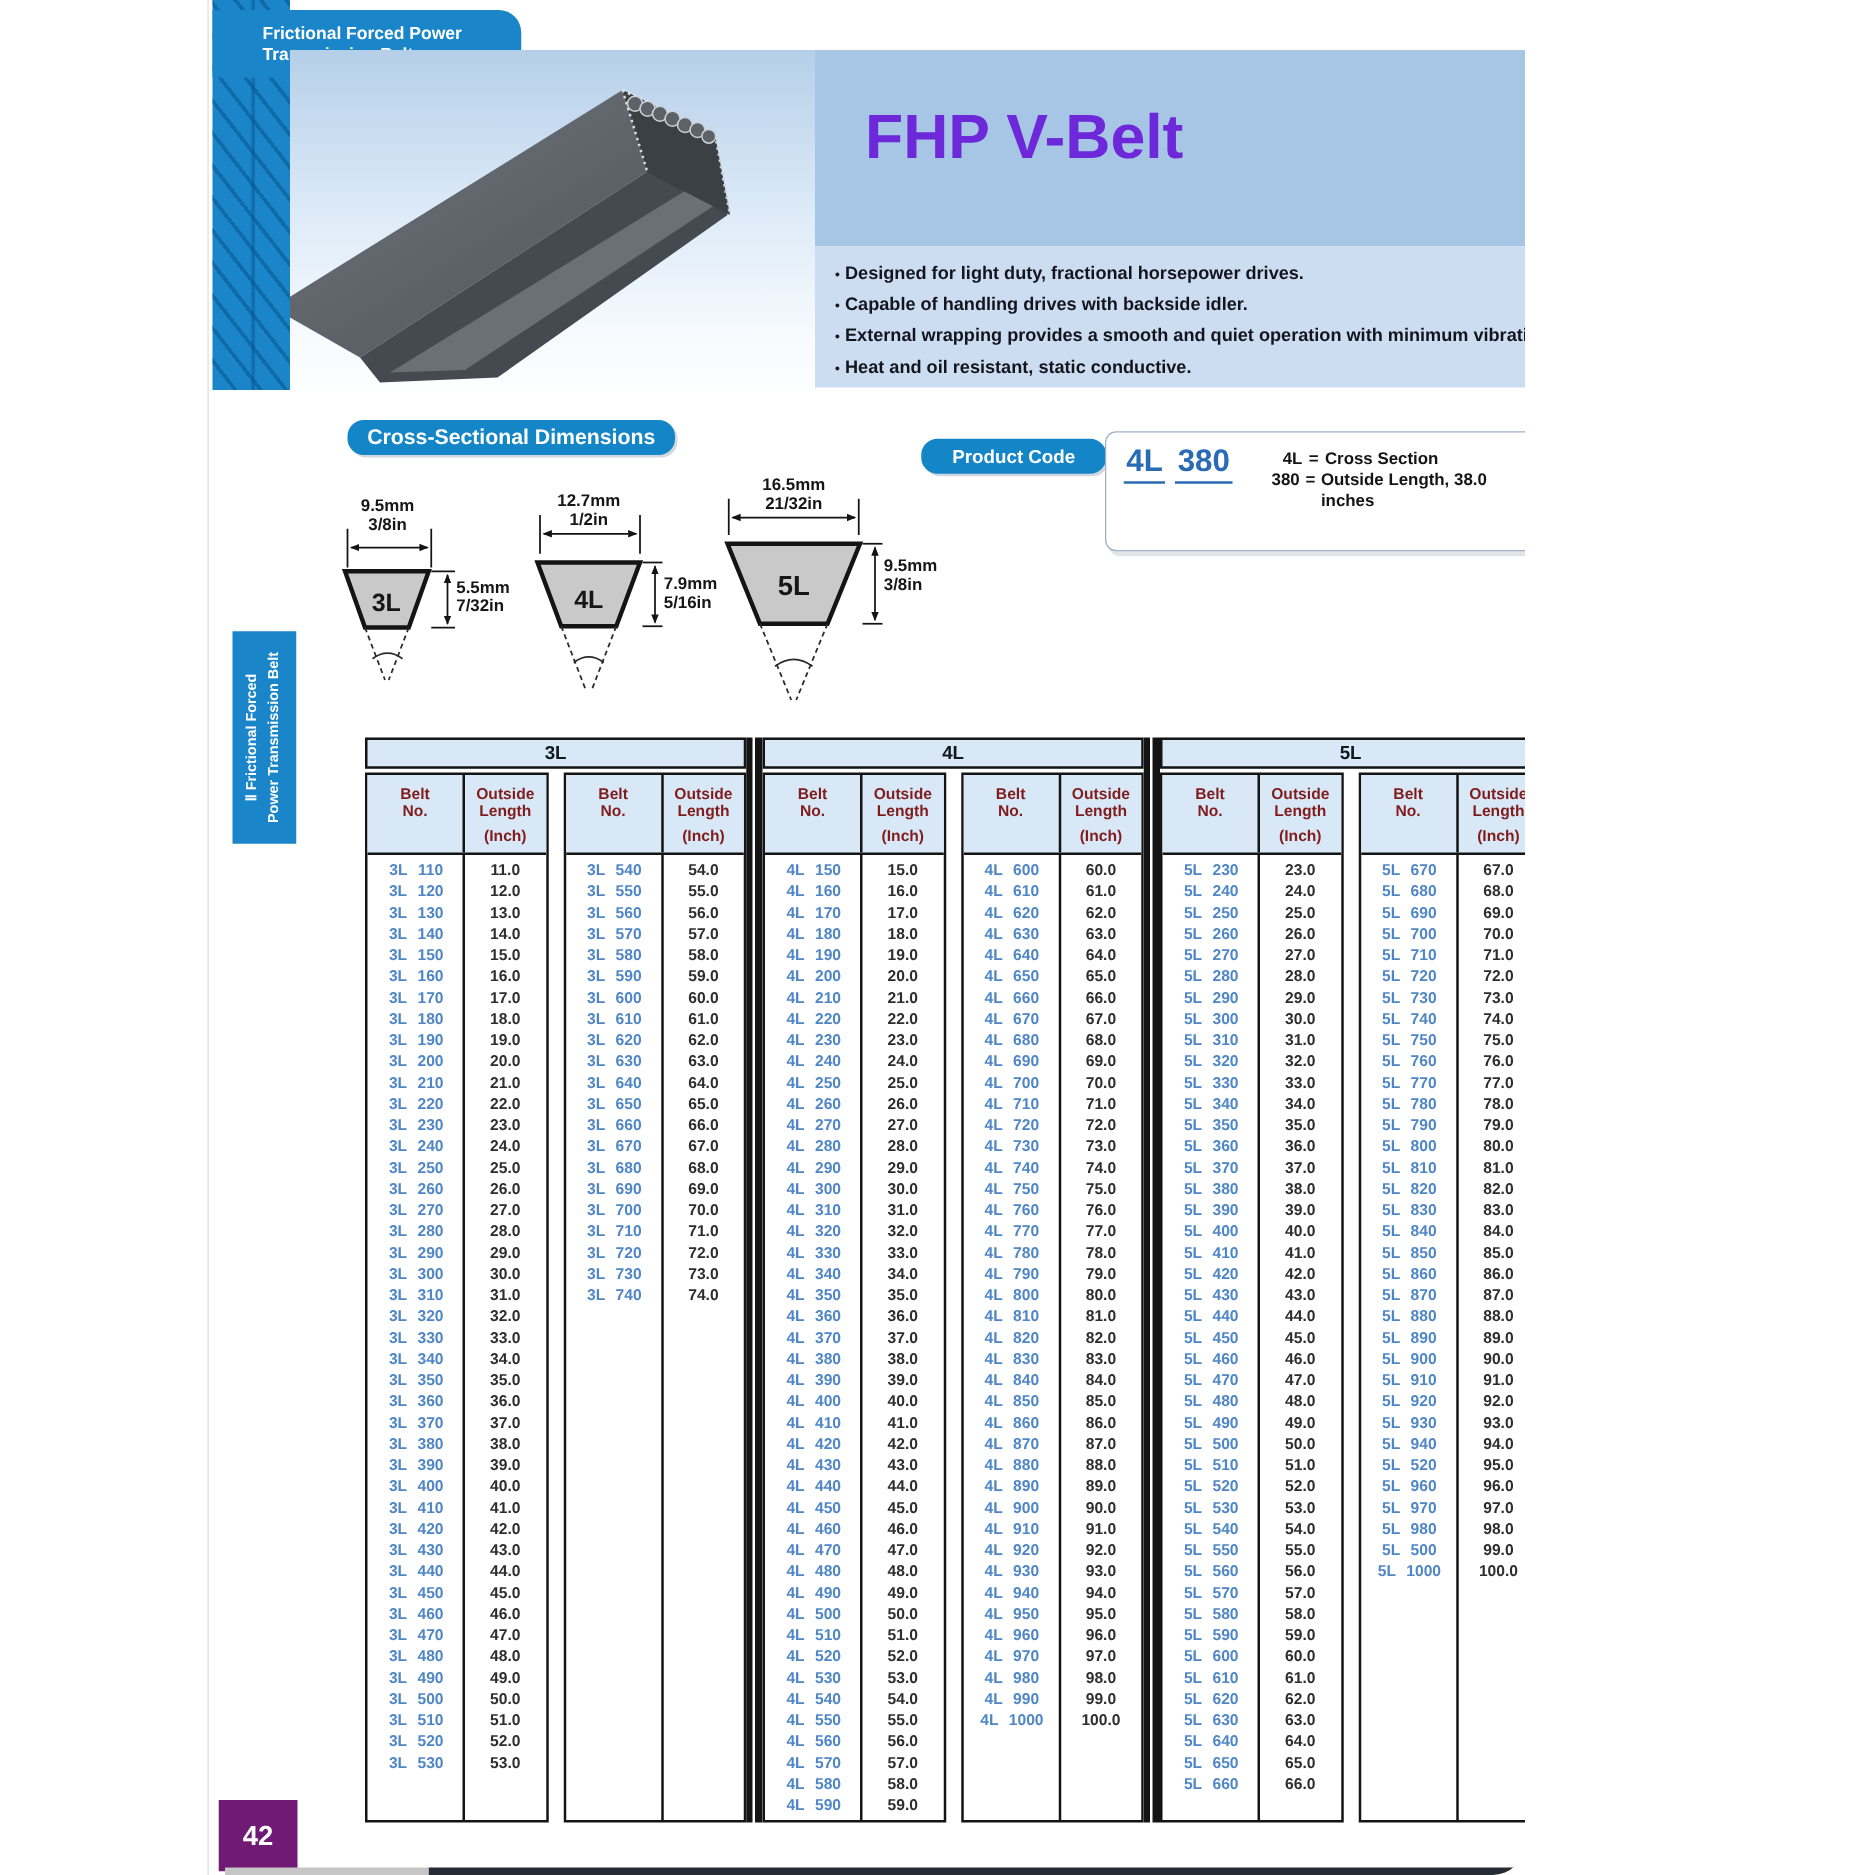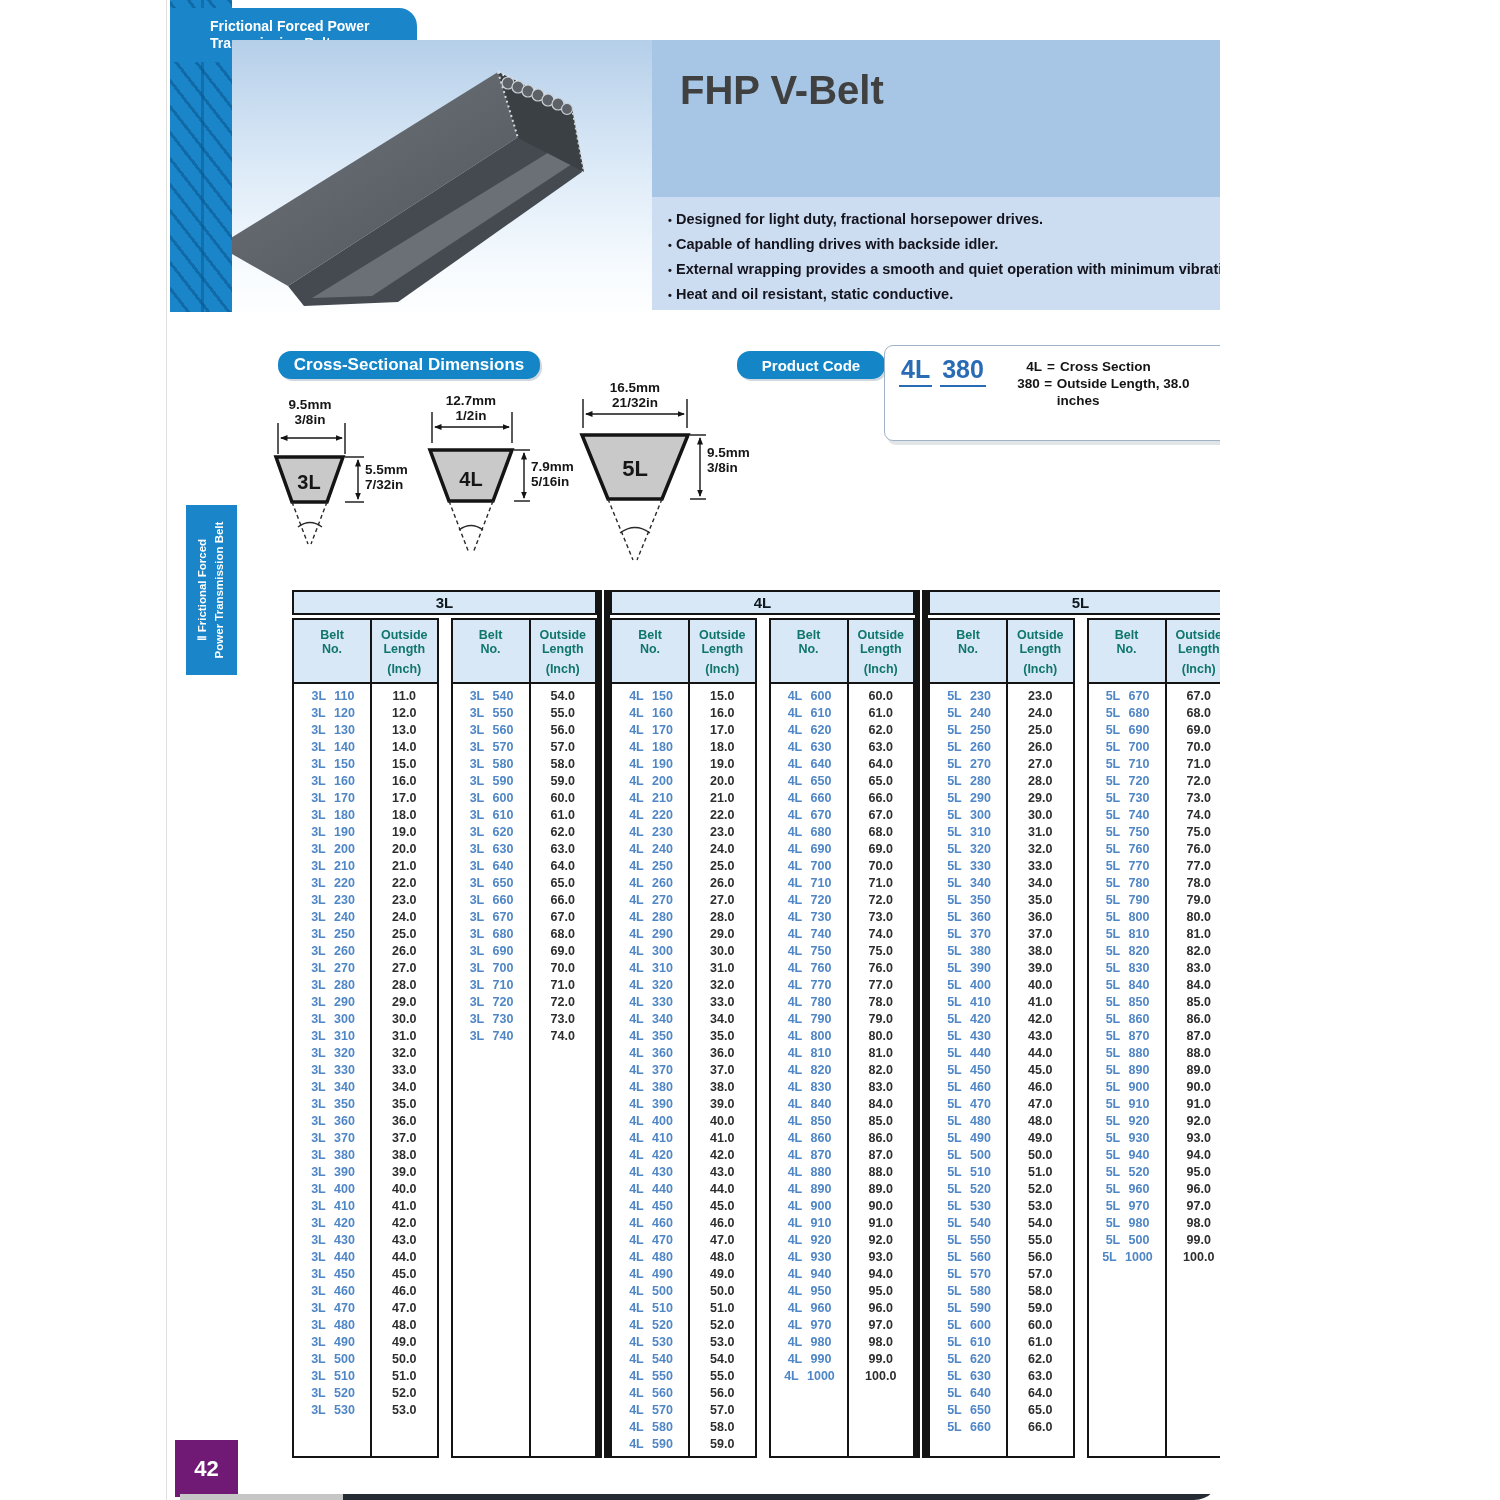--- a/index.html
+++ b/index.html
@@ -14,28 +14,28 @@
   .side-band{left:170px;top:0;width:62px;height:312px;background:#1a86c9;
     background-image:repeating-linear-gradient(52deg, rgba(8,84,140,0) 0 13px, rgba(8,84,140,.55) 13px 16px);}
   .side-band .vline{position:absolute;left:31px;top:0;width:3px;height:100%;background:rgba(8,84,140,.45);}
   .header-tab{left:170px;top:8px;width:247px;height:54px;background:#1a86c9;border-radius:0 18px 18px 0;
     color:#fff;font-weight:bold;font-size:14px;line-height:17px;padding:10px 0 0 40px;box-sizing:border-box;}
 
   
   .photo-box{left:232px;top:40px;width:420px;height:272px;overflow:hidden;
     background:linear-gradient(180deg,#b5cfe9 0%,#dbe9f7 45%,#f7fbfe 85%,#fdfefe 100%);}
   .title-band{left:652px;top:40px;width:677px;height:157px;background:#a7c6e5;}
-  .title-band h1{margin:0;padding:28px 0 0 28px;font-size:40px;color:#404040;font-weight:bold;}
+  .title-band h1{margin:12px;padding:28px 0 0 28px;font-size:50px;color:#6d28d9;font-weight:bold;}
   .bullet-band{left:652px;top:197px;width:677px;height:113px;background:#cdddf1;padding:10px 0 0 12px;box-sizing:border-box;}
   .bullet{display:flex;align-items:baseline;font-size:14.5px;font-weight:bold;color:#14141e;line-height:24px;}
   .bullet .dot{width:12px;text-align:center;font-size:11px;}
 
   
   .pill{background:#1486c8;color:#fff;font-weight:bold;border-radius:13px;display:flex;align-items:center;justify-content:center;box-shadow:2px 2px 0 rgba(0,40,80,.18);}
-  .cross-pill{left:278px;top:351px;width:262px;height:28px;font-size:17px;}
+  .cross-pill{left:278px;top:336px;width:262px;height:28px;font-size:17px;}
   .pc-pill{left:737px;top:351px;width:148px;height:28px;font-size:15px;}
 
   .pc-box{left:884px;top:345px;width:352px;height:96px;background:#fff;border:1.5px solid #9fb2c6;border-radius:9px;
     box-shadow:3px 4px 0 rgba(60,80,100,.15);box-sizing:border-box;padding:9px 10px 0 14px;display:flex;}
   .pc-code{font-size:25px;font-weight:bold;color:#2a6bb5;white-space:nowrap;}
   .pc-code span{border-bottom:2.5px solid #2a6bb5;padding:0 2px 1px 2px;margin-right:8px;display:inline-block;}
   .pc-legend{margin-left:14px;margin-top:3px;font-size:13.5px;font-weight:bold;color:#141414;line-height:17px;}
   .pc-row{display:flex;}
   .pc-key{width:34px;text-align:right;}
   .pc-eq{width:18px;text-align:center;}
@@ -55,21 +55,21 @@
   .belt-table{left:292px;top:590px;width:941px;height:868px;display:flex;}
   .tgroup{width:305px;display:flex;flex-direction:column;box-sizing:border-box;}
   .ghead{height:25px;border:2.5px solid #141414;background:#d9e8f7;font-size:15px;font-weight:bold;color:#101820;
     text-align:center;line-height:21px;box-sizing:border-box;margin-bottom:3px;}
   .gbody{flex:1;display:flex;}
   .subtable{flex:1;border:2.5px solid #141414;background:#fff;display:flex;flex-direction:column;box-sizing:border-box;}
   .subgap{width:12px;}
   .gsep{width:13px;background:#fff;border-left:5px solid #141414;border-right:6px solid #141414;box-sizing:border-box;}
   .shead{display:flex;height:64px;background:#d9e8f7;border-bottom:2.5px solid #141414;box-sizing:border-box;}
   .hcol{display:flex;flex-direction:column;align-items:center;padding-top:8px;font-size:12.5px;font-weight:bold;
-    color:#0f766e;line-height:14px;box-sizing:border-box;}
+    color:#7f1d1d;line-height:14px;box-sizing:border-box;}
   .hcol.b{width:78px;border-right:2px solid #141414;}
   .hcol.l{flex:1;text-align:center;}
   .unit{margin-top:auto;margin-bottom:6px;}
   .sbody{flex:1;position:relative;padding-top:3px;}
   .sbody::before{content:"";position:absolute;left:76px;top:0;bottom:0;width:2px;background:#141414;}
   .trow{display:flex;height:17px;align-items:center;}
   .belt-no{width:78px;text-align:center;color:#4f86c6;font-size:12.5px;font-weight:bold;word-spacing:5px;}
   .belt-len{flex:1;text-align:center;font-size:12.5px;font-weight:bold;color:#2d2d2d;}
 
   

